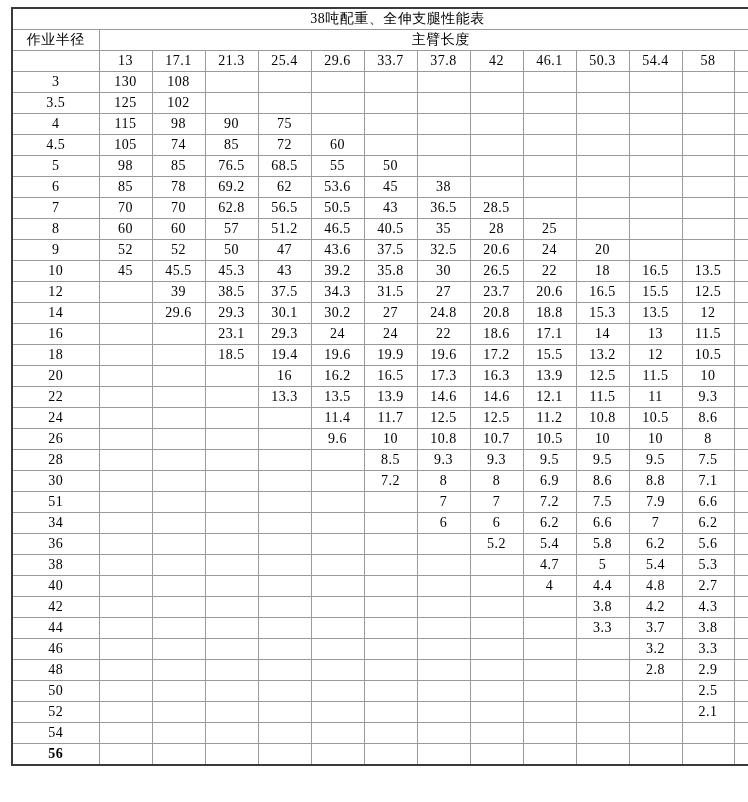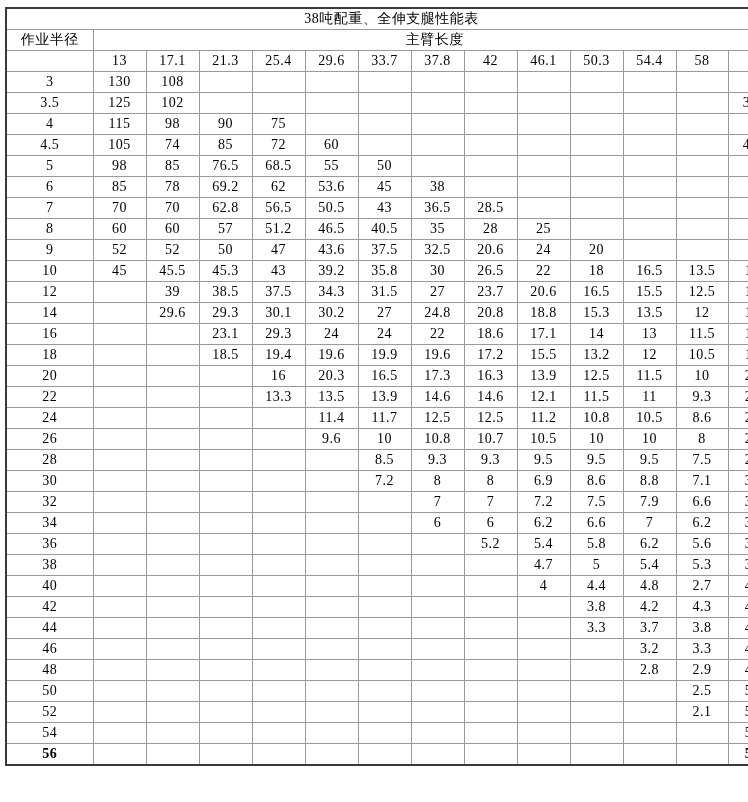--- a/index.html
+++ b/index.html
@@ -9,21 +9,21 @@
   }
   body {
     width: 748px;
     height: 802px;
     font-family: "Liberation Serif", "DejaVu Serif", serif;
     color: #000000;
     overflow: hidden;
   }
   #sheet {
     position: absolute;
-    left: 5px;
+    left: 11px;
     top: 7px;
     width: 721px;
   }
   table.perf {
     border-collapse: collapse;
     table-layout: fixed;
     width: 721px;
     background: #ffffff;
   }
   table.perf td {
@@ -340,21 +340,21 @@
           <td class="">12</td>
           <td class="vsep">10.5</td>
           <td class="thick-r">18</td>
         </tr>
         <tr>
           <td class="rowlabel-l">20</td>
           <td class=""></td>
           <td class=""></td>
           <td class=""></td>
           <td class="">16</td>
-          <td class="">20.3</td>
+          <td class="">16.2</td>
           <td class="">16.5</td>
           <td class="">17.3</td>
           <td class="">16.3</td>
           <td class="">13.9</td>
           <td class="">12.5</td>
           <td class="">11.5</td>
           <td class="vsep">10</td>
           <td class="thick-r">20</td>
         </tr>
         <tr>
@@ -431,21 +431,21 @@
           <td class="">7.2</td>
           <td class="">8</td>
           <td class="">8</td>
           <td class="">6.9</td>
           <td class="">8.6</td>
           <td class="">8.8</td>
           <td class="vsep">7.1</td>
           <td class="thick-r">30</td>
         </tr>
         <tr>
-          <td class="rowlabel-l">32</td>
+          <td class="rowlabel-l">51</td>
           <td class=""></td>
           <td class=""></td>
           <td class=""></td>
           <td class=""></td>
           <td class=""></td>
           <td class=""></td>
           <td class="">7</td>
           <td class="">7</td>
           <td class="">7.2</td>
           <td class="">7.5</td>

